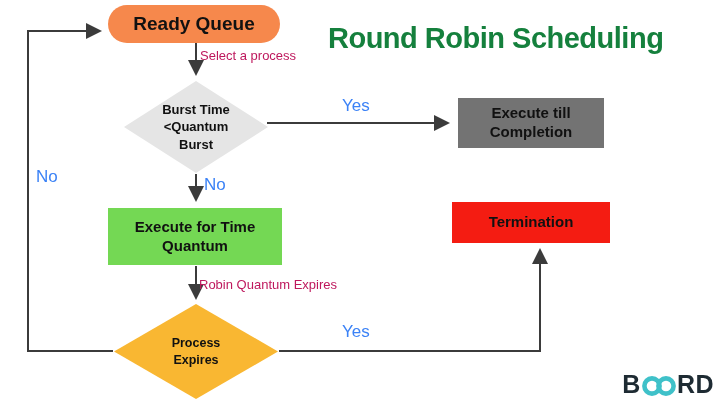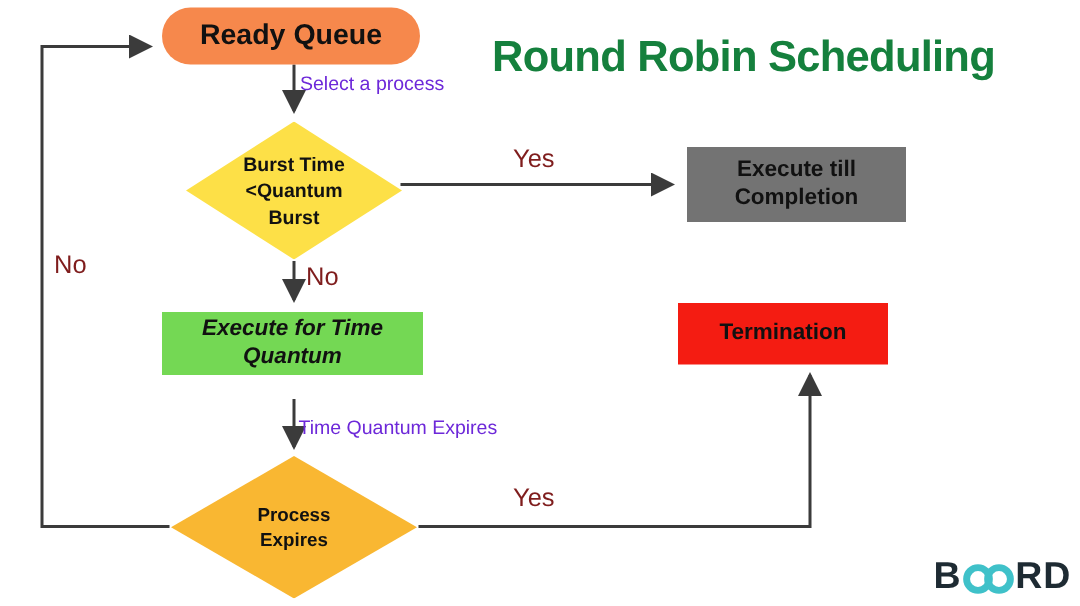--- a/index.html
+++ b/index.html
@@ -17,31 +17,31 @@
   .pill{border-radius:19px;font-size:19px;}
   .rect{font-size:15px;line-height:1.25;padding:4px 12px;}
   .diamond{
     clip-path:polygon(50% 0, 100% 50%, 50% 100%, 0 50%);
     flex-direction:column;line-height:1.35;
   }
   .diamond .dl{display:block;}
   #ready-queue{left:108px;top:5px;width:172px;height:38px;}
   #burst-decision{left:124px;top:81px;width:144px;height:92px;font-size:13px;}
   #execute-completion{left:458px;top:98px;width:146px;height:50px;}
-  #execute-quantum{left:108px;top:208px;width:174px;height:42px;font-style:italic;}
-  #termination{left:452px;top:202px;width:140px;height:41px;}
+  #execute-quantum{left:108px;top:208px;width:174px;height:57px;}
+  #termination{left:452px;top:202px;width:158px;height:41px;}
   #process-decision{left:114px;top:304px;width:164px;height:95px;font-size:12.5px;}
   
   .title{
     left:328px;top:22px;font-size:29px;font-weight:bold;color:#15803d;
     letter-spacing:-0.5px;white-space:nowrap;
   }
   
-  .elabel{color:#6d28d9;font-size:13px;white-space:nowrap;}
-  .yn{color:#7f1d1d;font-size:17px;}
+  .elabel{color:#be185d;font-size:13px;white-space:nowrap;}
+  .yn{color:#3b82f6;font-size:17px;}
   #lbl-select{left:200px;top:48px;}
   #lbl-burst-yes{left:342px;top:96px;}
   #lbl-burst-no{left:204px;top:175px;}
   #lbl-quantum-expires{left:199px;top:277px;}
   #lbl-process-yes{left:342px;top:322px;}
   #lbl-process-no{left:36px;top:167px;}
   
   #edges{left:0;top:0;pointer-events:none;}
   
   .logo{
@@ -69,21 +69,21 @@
     <path d="M196,266 L196,298" marker-end="url(#ah)"></path>
     <path d="M279,351 L540,351 L540,250" marker-end="url(#ah)"></path>
     <path d="M113,351 L28,351 L28,31 L100,31" marker-end="url(#ah)"></path>
   </g>
 </svg>
 
 <div id="ready-queue" class="node pill" style="background-color: rgb(246, 136, 76); text-align: right;">
   <span>Ready Queue</span>
 </div>
 
-<div id="burst-decision" class="node diamond" style="background-color: #fde047;">
+<div id="burst-decision" class="node diamond" style="background-color: #e5e5e5;">
   <span class="dl">Burst Time</span>
   <span class="dl">&lt;Quantum</span>
   <span class="dl">Burst</span>
 </div>
 
 <div id="execute-completion" class="node rect" style="background-color: #737373;">
   <span>Execute till Completion</span>
 </div>
 
 <div id="execute-quantum" class="node rect" style="background-color: rgb(116, 216, 84);">
@@ -95,21 +95,21 @@
 </div>
 
 <div id="process-decision" class="node diamond" style="background-color: rgb(249, 183, 50);">
   <span class="dl">Process</span>
   <span class="dl">Expires</span>
 </div>
 
 <div id="lbl-select" class="abs elabel">Select a process</div>
 <div id="lbl-burst-yes" class="abs elabel yn">Yes</div>
 <div id="lbl-burst-no" class="abs elabel yn">No</div>
-<div id="lbl-quantum-expires" class="abs elabel">Time Quantum Expires</div>
+<div id="lbl-quantum-expires" class="abs elabel">Robin Quantum Expires</div>
 <div id="lbl-process-yes" class="abs elabel yn">Yes</div>
 <div id="lbl-process-no" class="abs elabel yn">No</div>
 
 <div class="abs logo" style="color: rgb(30, 43, 51);">
   <span class="lt">B</span>
   <svg width="38" height="24" viewBox="0 0 38 24">
     <g fill="none" stroke-width="4.6" stroke="#3FC1C9">
       <circle cx="12" cy="12" r="7.6"></circle>
       <circle cx="26" cy="12" r="7.6"></circle>
     </g>

